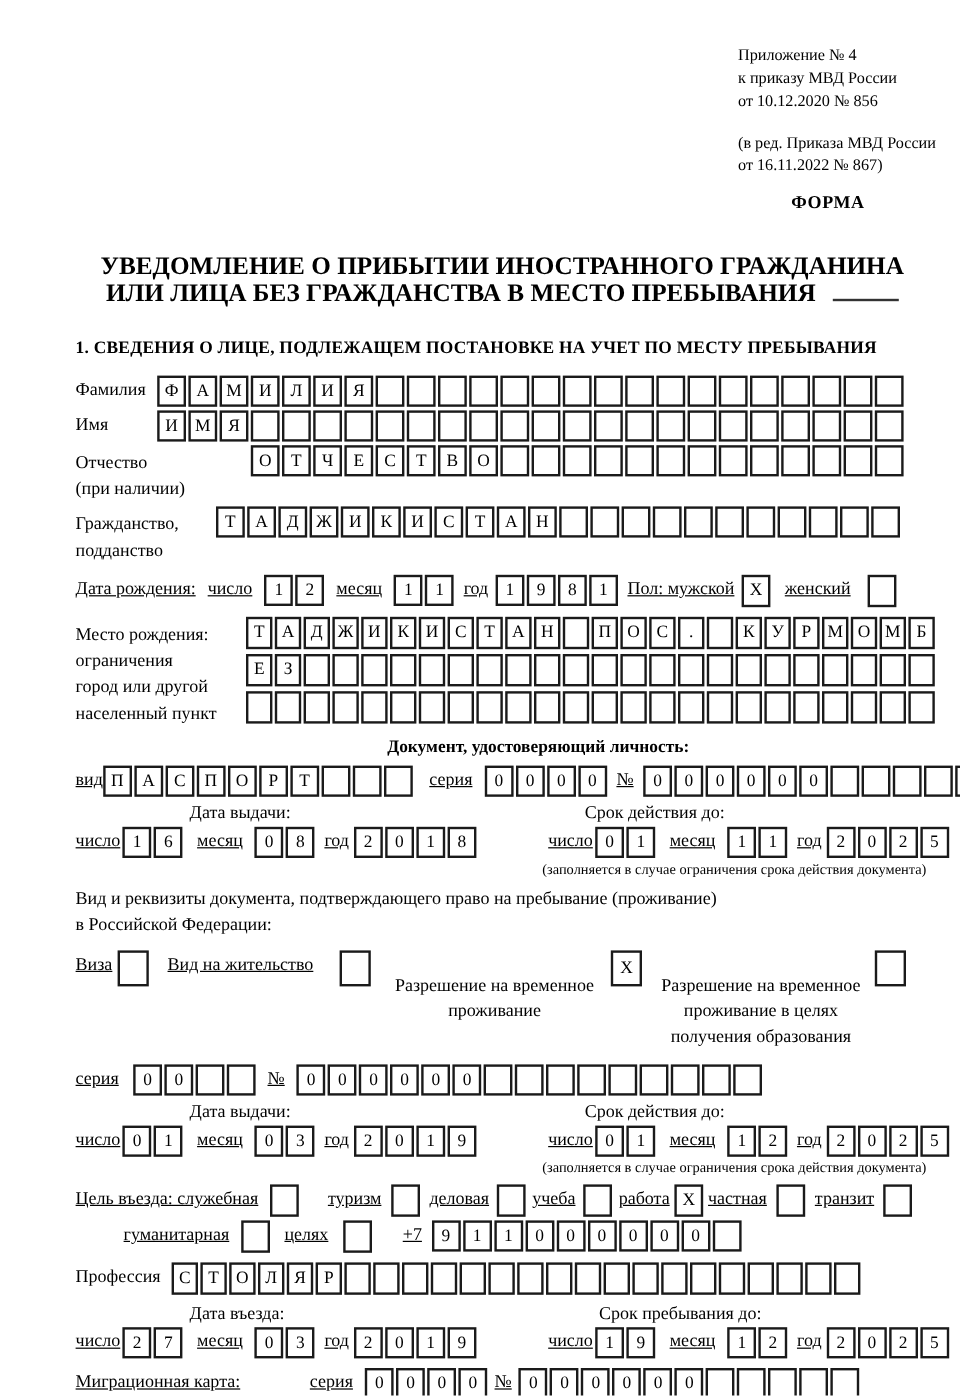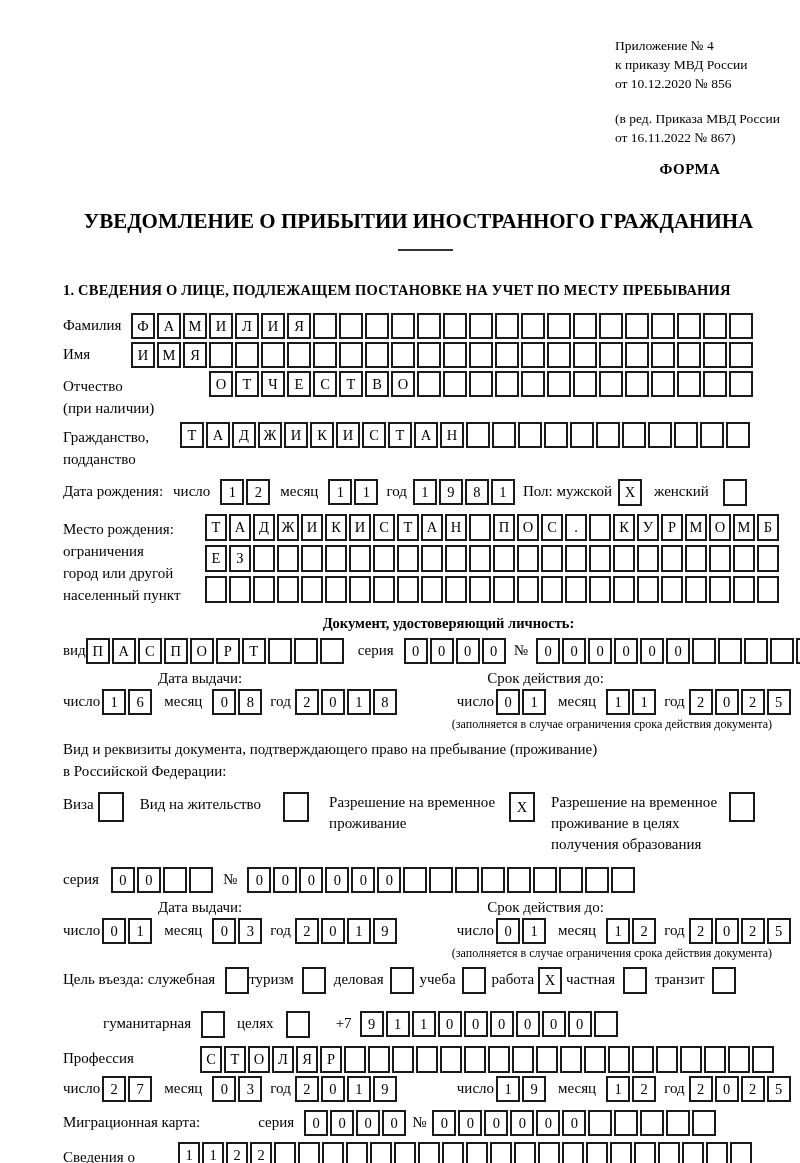--- a/index.html
+++ b/index.html
@@ -33,51 +33,51 @@
   .flabel { flex:0 0 auto; padding-top:4px; }
   .w68  { width:68px; }
   .w117 { width:117px; }
   .w146 { width:146px; }
   .w142 { width:142px; }
   .w115 { width:115px; }
   .lbl-lines div { line-height:22px; }
   .stack > .cells { margin-bottom:4px; }
 
   .inline-row { display:flex; align-items:flex-start; margin-bottom:3px; }
-  .dl { padding-top:4px; }
+  .dl { padding-top:4px;text-decoration:underline; }
 
   .doc-head { text-align:center; font-weight:bold; font-size:14.5px; margin:8px 0 6px 60px; }
 
   .date-heads { display:flex; font-size:15px; margin-top:6px; }
   .date-row { display:flex; align-items:flex-start; margin-top:2px; }
   .note { font-size:12px; margin-top:2px; text-align:right; padding-right:2px; }
 
   .cbrow { display:flex; align-items:flex-start; margin-top:10px; }
   .cb .cell { width:26px; height:30px; }
   .cb-sm .cell { width:24px; height:27px; }
-  .multi { line-height:21px; }
+  .multi { text-align:center; line-height:21px;margin-top:20px; }
   .txt { line-height:22px; }
 </style>
 </head>
 <body>
 
 <div class="page">
 
   <div class="annex">
     <div>Приложение № 4</div>
     <div>к приказу МВД России</div>
     <div>от 10.12.2020 № 856</div>
     <div class="grp2">(в ред. Приказа МВД России</div>
     <div>от 16.11.2022 № 867)</div>
   </div>
   <div class="forma">ФОРМА</div>
 
   <div class="title">
     <div>УВЕДОМЛЕНИЕ О ПРИБЫТИИ ИНОСТРАННОГО ГРАЖДАНИНА</div>
-    <div><span class="blank-line"></span></div>
+    <div><span>ИЛИ ЛИЦА БЕЗ ГРАЖДАНСТВА В МЕСТО ПРЕБЫВАНИЯ</span><span class="blank-line"></span></div>
   </div>
 
   <div class="sec-head">1. СВЕДЕНИЯ О ЛИЦЕ, ПОДЛЕЖАЩЕМ ПОСТАНОВКЕ НА УЧЕТ ПО МЕСТУ ПРЕБЫВАНИЯ</div>
 
   <div class="frow">
     <div class="flabel w68">Фамилия</div>
     <div class="cells">
         <span class="cell">Ф</span>
         <span class="cell">А</span>
         <span class="cell">М</span>
@@ -492,21 +492,21 @@
         <span class="cell">5</span>
       </div>
   </div>
   <div class="note">(заполняется в случае ограничения срока действия документа)</div>
 
   <div class="inline-row" style="margin-top:6px;">
     <span class="dl">Цель въезда: служебная</span>
     <div class="cells cb-sm" style="margin-left:10px;">
         <span class="cell"></span>
       </div>
-    <span class="dl" style="margin-left:0;">туризм</span>
+    <span class="dl" style="margin-left:24px;">туризм</span>
     <div class="cells cb-sm" style="margin-left:8px;">
         <span class="cell"></span>
       </div>
     <span class="dl" style="margin-left:8px;">деловая</span>
     <div class="cells cb-sm" style="margin-left:6px;">
         <span class="cell"></span>
       </div>
     <span class="dl" style="margin-left:6px;">учеба</span>
     <div class="cells cb-sm" style="margin-left:6px;">
         <span class="cell"></span>
@@ -518,21 +518,21 @@
     <span class="dl" style="margin-left:4px;">частная</span>
     <div class="cells cb-sm" style="margin-left:8px;">
         <span class="cell"></span>
       </div>
     <span class="dl" style="margin-left:8px;">транзит</span>
     <div class="cells cb-sm" style="margin-left:8px;">
         <span class="cell"></span>
       </div>
   </div>
 
-  <div class="inline-row" style="margin-top:17px;">
+  <div class="inline-row" style="margin-top:3px;">
     <span class="dl" style="margin-left:40px;">гуманитарная</span>
     <div class="cells cb-sm" style="margin-left:10px;">
         <span class="cell"></span>
       </div>
     <span class="dl" style="margin-left:12px;">целях</span>
     <div class="cells cb-sm" style="margin-left:12px;">
         <span class="cell"></span>
       </div>
     <span class="dl" style="margin-left:26px;">+7</span>
     <div class="cells" style="margin-left:8px;">
@@ -542,21 +542,21 @@
         <span class="cell">0</span>
         <span class="cell">0</span>
         <span class="cell">0</span>
         <span class="cell">0</span>
         <span class="cell">0</span>
         <span class="cell">0</span>
         <span class="cell"></span>
       </div>
   </div>
 
-  <div class="frow" style="margin-top:8px;justify-content:space-between;">
+  <div class="frow" style="margin-top:8px;">
     <div class="flabel w68" style="width:80px;">Профессия</div>
     <div class="cells tight">
         <span class="cell">С</span>
         <span class="cell">Т</span>
         <span class="cell">О</span>
         <span class="cell">Л</span>
         <span class="cell">Я</span>
         <span class="cell">Р</span>
         <span class="cell"></span>
         <span class="cell"></span>
@@ -572,20 +572,24 @@
         <span class="cell"></span>
         <span class="cell"></span>
         <span class="cell"></span>
         <span class="cell"></span>
         <span class="cell"></span>
         <span class="cell"></span>
         <span class="cell"></span>
       </div>
   </div>
 
+  <div class="date-heads" style="margin-top:8px;">
+    <span style="margin-left:95px;">Дата въезда:</span>
+    <span style="margin-left:262px;">Срок пребывания до:</span>
+  </div>
   <div class="date-row">
     <span class="dl">число</span>
     <div class="cells" style="margin-left:2px;">
         <span class="cell">2</span>
         <span class="cell">7</span>
       </div>
     <span class="dl" style="margin-left:12px;">месяц</span>
     <div class="cells" style="margin-left:10px;">
         <span class="cell">0</span>
         <span class="cell">3</span>

